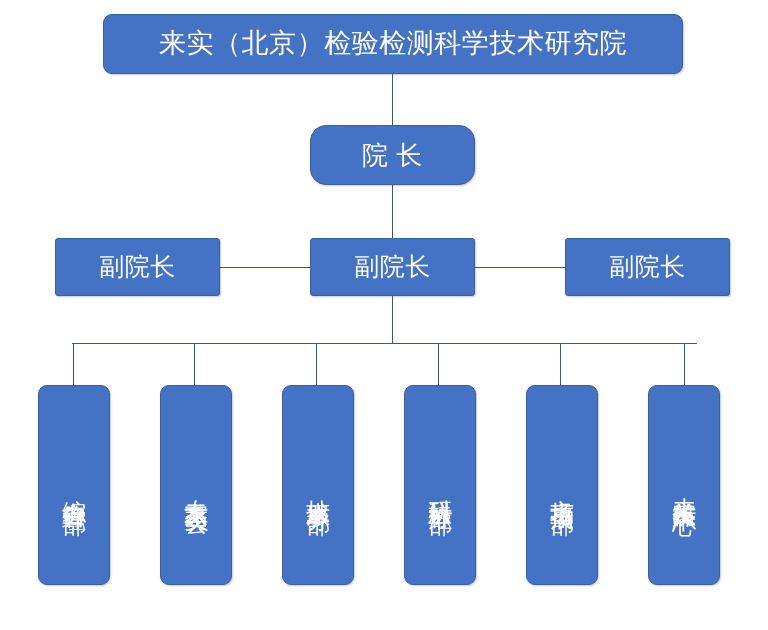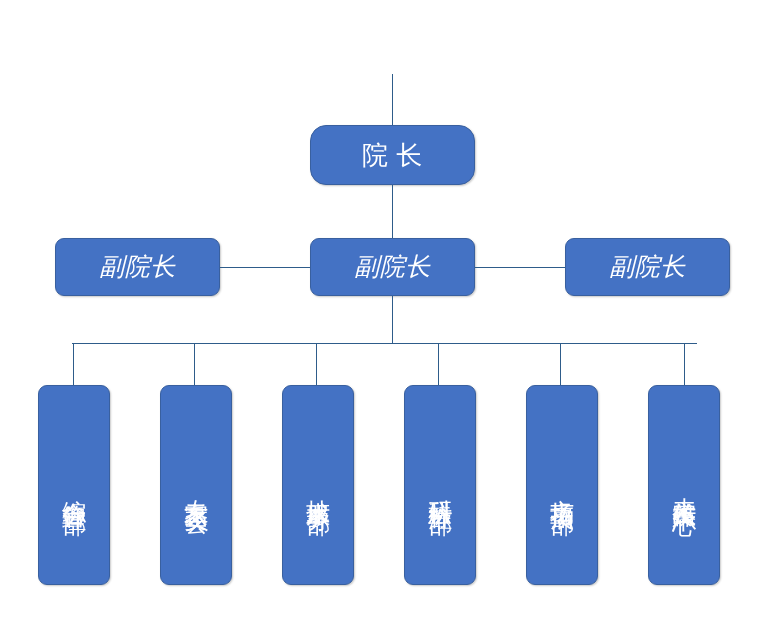--- a/index.html
+++ b/index.html
@@ -45,23 +45,22 @@
     top: 125px;
     width: 165px;
     height: 60px;
     border-radius: 16px;
     font-size: 26px;
   }
   .node.vice {
     top: 238px;
     width: 165px;
     height: 58px;
-    border-radius: 9px;
+    border-radius: 3px;
     font-size: 25px;
-    font-style: italic;
   }
   .node.vice-left   { left: 55px; }
   .node.vice-center { left: 310px; }
   .node.vice-right  { left: 565px; }
 
   .node.dept {
     top: 385px;
     width: 72px;
     height: 200px;
     border-radius: 9px;
@@ -78,20 +77,21 @@
     background: #2E5C8A;
   }
   .conn.v { width: 1px; }
   .conn.h { height: 1px; }
 </style>
 </head>
 <body>
 
 <div id="chart">
 
+  <div class="node root">来实（北京）检验检测科学技术研究院</div>
 
   <div class="conn v" style="left:392px; top:74px; height:51px;"></div>
 
   <div class="node director">院 长</div>
 
   <div class="conn v" style="left:392px; top:185px; height:53px;"></div>
 
   <div class="node vice vice-left">副院长</div>
   <div class="node vice vice-center">副院长</div>
   <div class="node vice vice-right">副院长</div>

